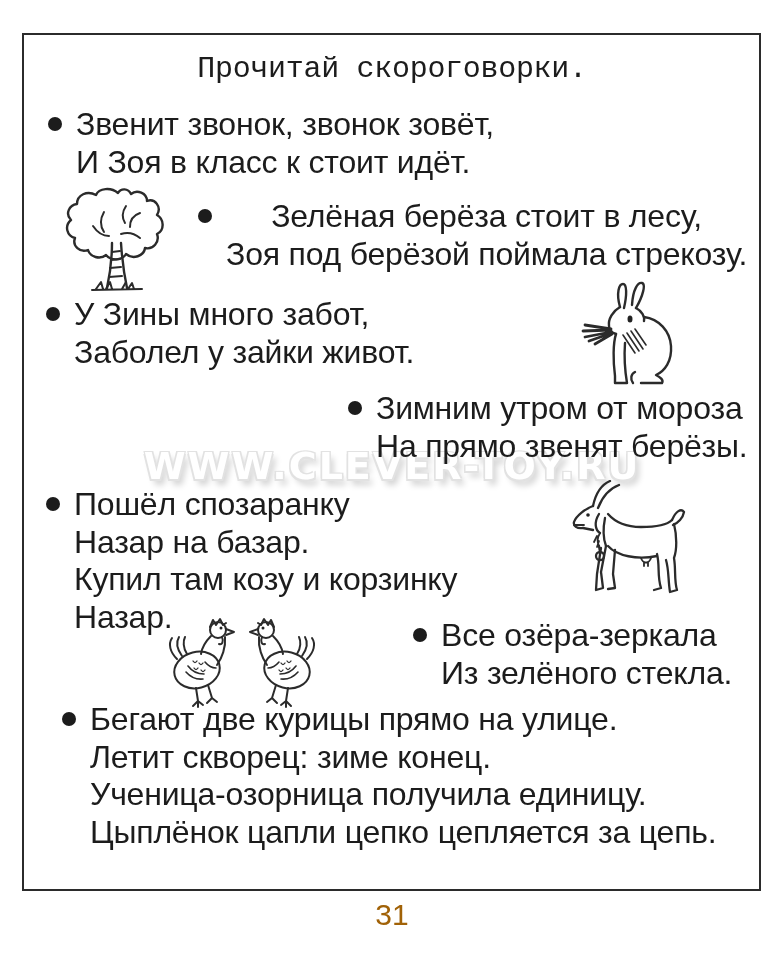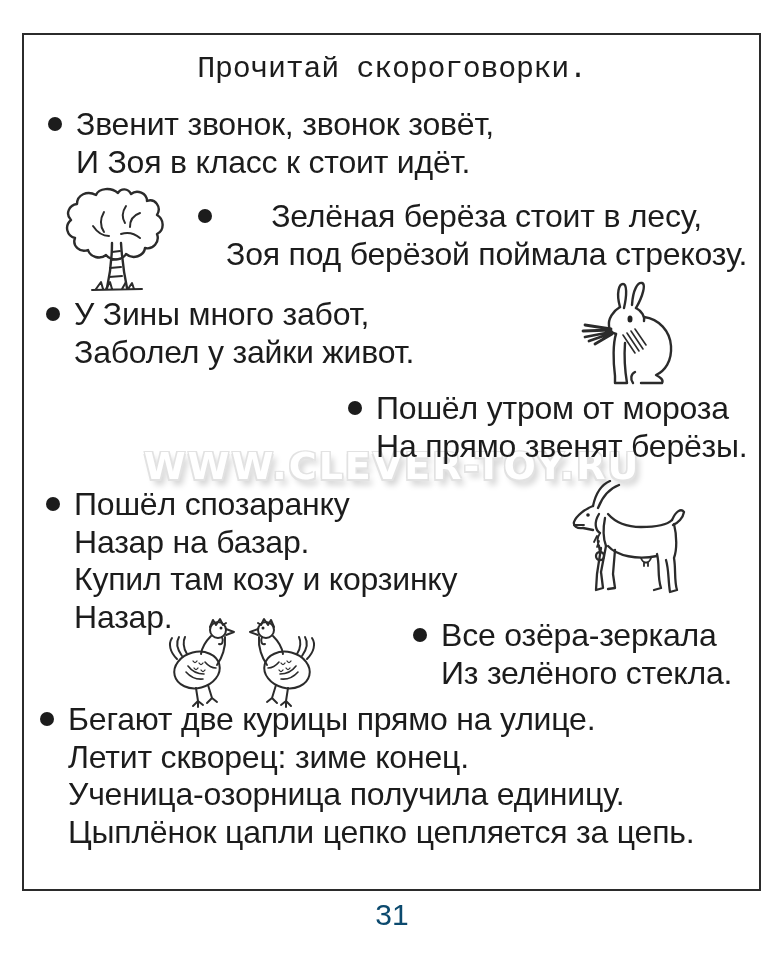--- a/index.html
+++ b/index.html
@@ -27,21 +27,21 @@
   .twister{position:absolute;display:flex;gap:14px;z-index:3;}
   .bullet{
     flex:none;width:14px;height:14px;border-radius:50%;
     background:#1c1c1c;margin-top:11px;
   }
   .lines{font-size:32px;line-height:37.5px;color:#1c1c1c;letter-spacing:-0.2px;white-space:nowrap;}
   .illustration{position:absolute;z-index:2;}
   .illustration svg{display:block;}
   .pagenum{
     position:absolute;left:0;right:0;top:898px;text-align:center;
-    font-size:30px;color:#0c4a6e;z-index:3;
+    font-size:30px;color:#a16207;z-index:3;
   }
   svg path, svg circle, svg ellipse{vector-effect:non-scaling-stroke;}
 </style>
 </head>
 <body>
 
 <div class="frame"></div>
 
 <div class="title">Прочитай скороговорки.</div>
 
@@ -92,21 +92,21 @@
     <path d="M41 53 C38 62 38 80 40 95 L40 102 L52 102 C50 90 49 76 50 62"></path>
     <path d="M58 102 C55 98 56 93 60 91"></path>
     <path d="M48 54 L60 72 M52 52 L64 70 M56 50 L68 68 M60 48 L71 64" stroke-width="1.6"></path>
     <path d="M36 48 L10 44 M36 49 L8 50 M36 51 L10 56 M37 52 L14 60 M37 53 L20 63" stroke-width="2.8"></path>
   </svg>
 </div>
 
 <div class="twister" style="left:348px;top:390px;">
   <div class="bullet"></div>
   <div class="lines">
-    <div>Пошёл утром от мороза</div>
+    <div>Зимним утром от мороза</div>
     <div>На прямо звенят берёзы.</div>
   </div>
 </div>
 
 <div class="twister" style="left:46px;top:486px;">
   <div class="bullet"></div>
   <div class="lines">
     <div>Пошёл спозаранку</div>
     <div>Назар на базар.</div>
     <div>Купил там козу и корзинку</div>
@@ -160,21 +160,21 @@
 </div>
 
 <div class="twister" style="left:413px;top:617px;">
   <div class="bullet"></div>
   <div class="lines">
     <div>Все озёра-зеркала</div>
     <div>Из зелёного стекла.</div>
   </div>
 </div>
 
-<div class="twister" style="left:40px;top:701px;">
+<div class="twister" style="left:62px;top:701px;">
   <div class="bullet"></div>
   <div class="lines">
     <div>Бегают две курицы прямо на улице.</div>
     <div>Летит скворец: зиме конец.</div>
     <div>Ученица-озорница получила единицу.</div>
     <div>Цыплёнок цапли цепко цепляется за цепь.</div>
   </div>
 </div>
 
 <div class="pagenum">31</div>

